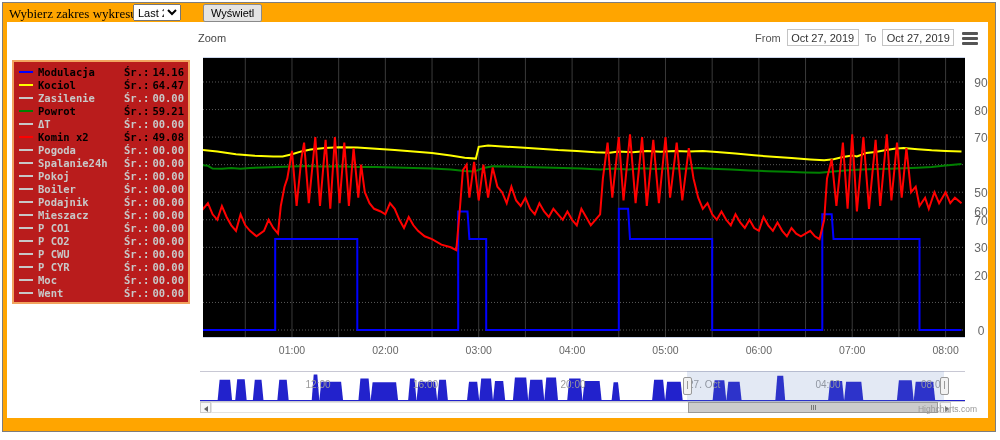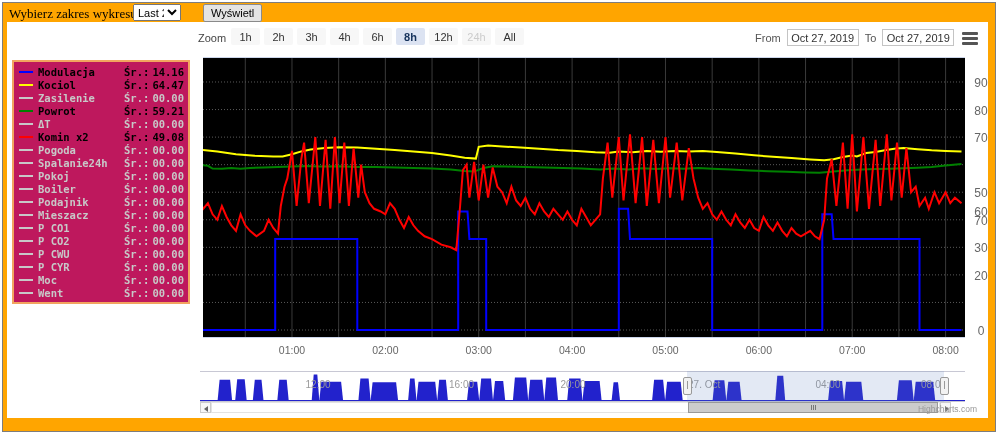--- a/index.html
+++ b/index.html
@@ -6,21 +6,21 @@
   body{font-family:"Liberation Sans",sans-serif;-webkit-font-smoothing:antialiased;}
   .page{position:relative;width:1000px;height:440px;background:#fff;overflow:hidden;}
   .frame{position:absolute;left:2px;top:2px;width:992px;height:428px;background:#FFA500;border:1px solid #7d7d7d;}
   .topbar{position:absolute;left:0;top:0;width:100%;height:19px;}
   .topbar-label{position:absolute;left:6px;top:3px;font-family:"Liberation Serif",serif;font-size:13px;color:#000;}
   .range-select{position:absolute;left:130px;top:1px;width:48px;height:17px;font-size:11px;font-family:"Liberation Sans",sans-serif;}
   .display-btn{position:absolute;left:200px;top:1px;height:18px;padding:0 7px;font-size:11px;font-family:"Liberation Sans",sans-serif;background:#e4e4e4;border:1px solid #8a8a8a;border-radius:2px;color:#000;text-align:right;}
   .content{position:absolute;left:4px;top:19px;right:7px;bottom:13px;background:#fff;}
 
   
-  .legend{position:absolute;left:5px;top:38px;width:178px;background:#be185d;border:2px solid #f2a45f;padding:3px 4px;box-sizing:border-box;}
+  .legend{position:absolute;left:5px;top:38px;width:178px;background:#b91c1c;border:2px solid #f2a45f;padding:3px 4px;box-sizing:border-box;}
   .legend-row{display:flex;align-items:center;height:13px;font-family:"DejaVu Sans Mono",monospace;font-size:10.5px;font-weight:bold;white-space:nowrap;cursor:pointer;}
   .legend-dash{width:14px;height:2px;margin:0 5px 0 1px;flex:none;}
   .legend-name{flex:1;overflow:hidden;}
   .legend-avg-prefix{flex:none;width:26px;}
   .legend-avg-value{flex:none;width:34px;text-align:right;}
   .legend-row.inactive{color:#c8c8c8;}
   .legend-row.active{color:#000;}
 
   
   .zoom-label{position:absolute;left:191px;top:10px;font-size:11px;color:#444;}
@@ -178,31 +178,20 @@
           </div>
           <div class="legend-row inactive">
             <span class="legend-dash" style="background: rgb(200, 200, 200);"></span>
             <span class="legend-name">Went</span>
             <span class="legend-avg-prefix">Śr.:</span>
             <span class="legend-avg-value">00.00</span>
           </div>
         </div>
 
       <span class="zoom-label">Zoom</span>
-      <div class="zoom-buttons" id="zoom-buttons">
-          <div class="zoom-btn">1h</div>
-          <div class="zoom-btn">2h</div>
-          <div class="zoom-btn">3h</div>
-          <div class="zoom-btn">4h</div>
-          <div class="zoom-btn">6h</div>
-          <div class="zoom-btn selected">8h</div>
-          <div class="zoom-btn">12h</div>
-          <div class="zoom-btn disabled">24h</div>
-          <div class="zoom-btn">All</div>
-        </div>
 
       <div class="fromto">
         <label>From</label>
         <input class="date-input" value="Oct 27, 2019" style="">
         <label>To</label>
         <input class="date-input" value="Oct 27, 2019" style="">
       </div>
 
       <div class="hamburger">
           <div></div>
@@ -294,21 +283,21 @@
           <polygon points="526.3,28.5 528.3,9.8 539.6,9.8 541.6,28.5" fill="#2222cc"></polygon>
           <polygon points="575.3,28.5 577.3,3.8 583.2,3.8 585.2,28.5" fill="#2222cc"></polygon>
           <polygon points="628.1,28.5 630.1,9.0 642.1,9.0 644.1,28.5" fill="#2222cc"></polygon>
           <polygon points="644.1,28.5 646.1,9.8 661.3,9.8 663.3,28.5" fill="#2222cc"></polygon>
           <polygon points="696.9,28.5 698.9,8.2 711.7,8.2 713.7,28.5" fill="#2222cc"></polygon>
           <polygon points="713.7,28.5 715.7,9.8 733.2,9.8 735.2,28.5" fill="#2222cc"></polygon>
           <line x1="0" y1="28.5" x2="765" y2="28.5" stroke="#2222cc" stroke-width="1"></line>
         </svg>
       <div id="nav-labels">
           <div class="nav-label" style="left: 298.525px;">12:00</div>
-          <div class="nav-label" style="left: 442px;">16:00</div>
+          <div class="nav-label" style="left: 406px;">16:00</div>
           <div class="nav-label" style="left: 553.5px;">20:00</div>
           <div class="nav-label" style="left: 681.025px;">27. Oct</div>
           <div class="nav-label" style="left: 808.475px;">04:00</div>
           <div class="nav-label" style="left: 914px;">08:00</div>
         </div>
       <div class="nav-mask"></div>
       <div class="nav-handle h-left">
           <div></div>
         </div>
       <div class="nav-handle h-right">

